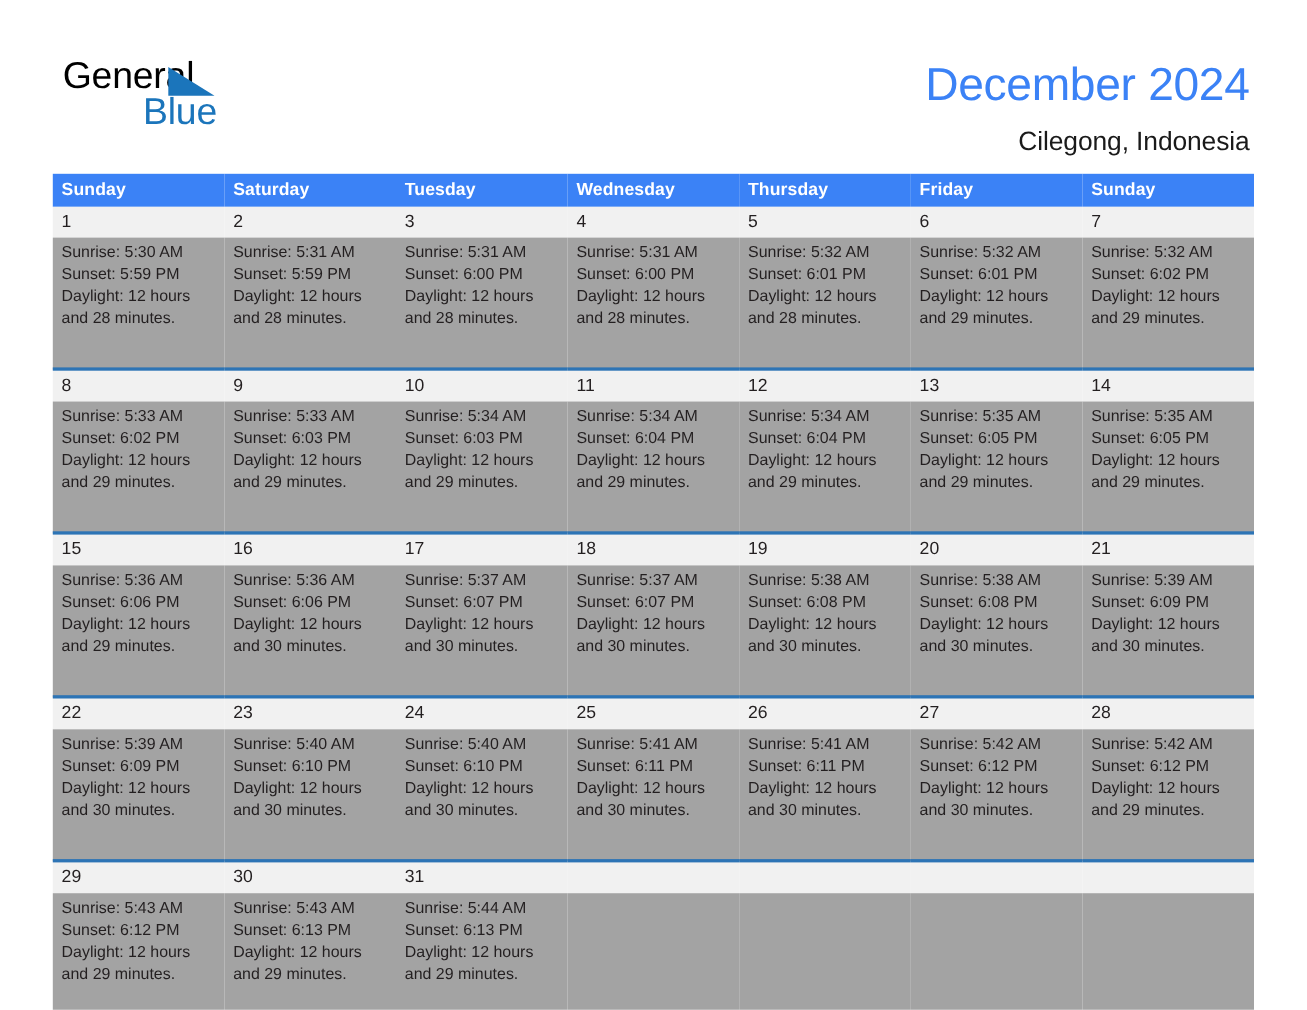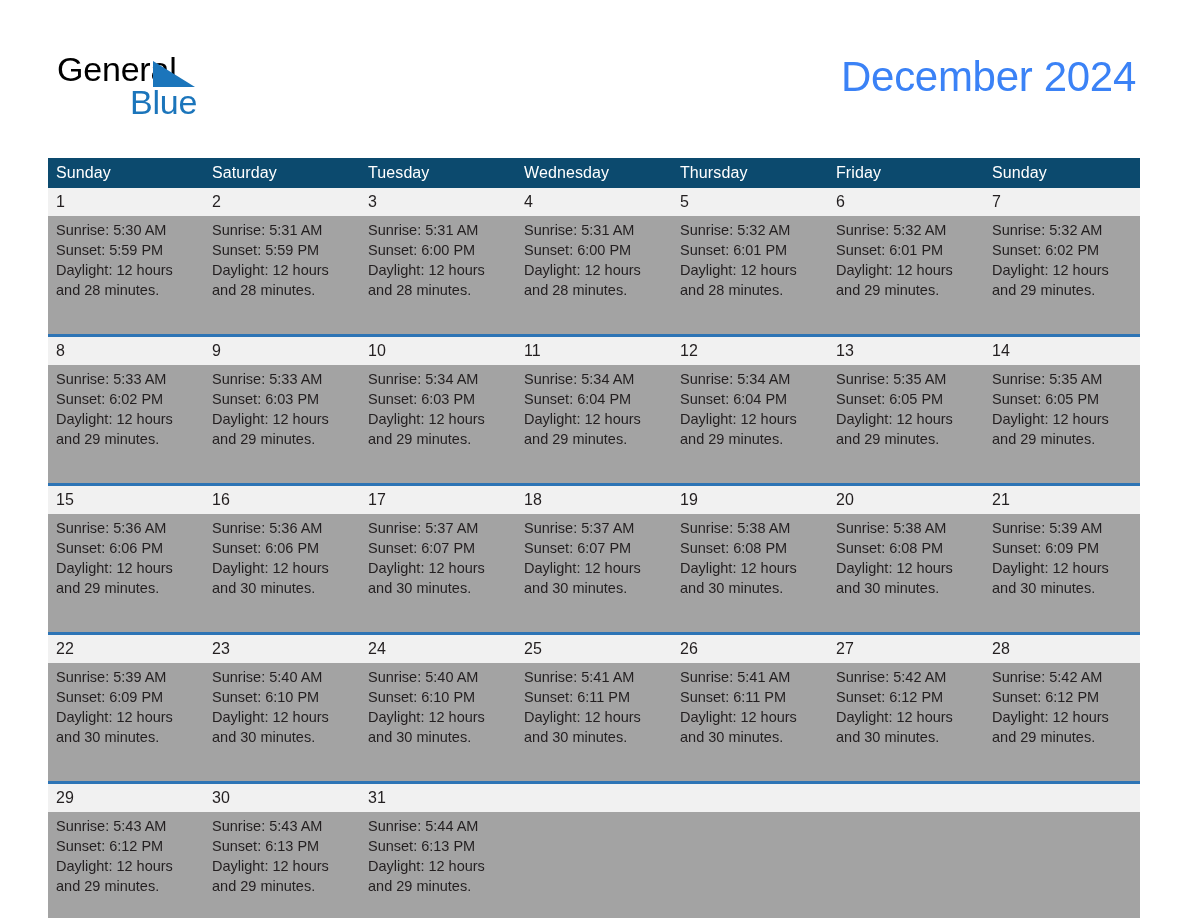--- a/index.html
+++ b/index.html
@@ -100,24 +100,24 @@
   }
 
   .cal-table {
     border-collapse: collapse;
     table-layout: fixed;
     width: 1092px;
   }
   .cal-table col { width: 156px; }
 
   thead th {
-    background: #0c4a6e;
+    background: #3b82f6;
     color: #ffffff;
     font-size: 16px;
-    font-weight: normal;
+    font-weight: bold;
     text-align: left;
     padding: 6px 0 6px 8px;
     height: 18px;
     letter-spacing: 0.1px;
   }
 
   tbody td.daynum {
     background: #f1f1f1;
     border-top: 3px solid #2d74b5;
     font-size: 16px;
@@ -150,20 +150,21 @@
   <div class="header">
 
     <div class="brand">
       <span class="brand-general">General</span>
       <span class="brand-triangle"></span>
       <span class="brand-blue">Blue</span>
     </div>
 
     <div class="title-wrap">
       <h1 class="month-title">December 2024</h1>
+      <div class="location">Cilegong, Indonesia</div>
     </div>
 
   </div>
 
   <div class="calendar">
     <table class="cal-table">
       <colgroup>
         <col>
           <col>
           <col>

